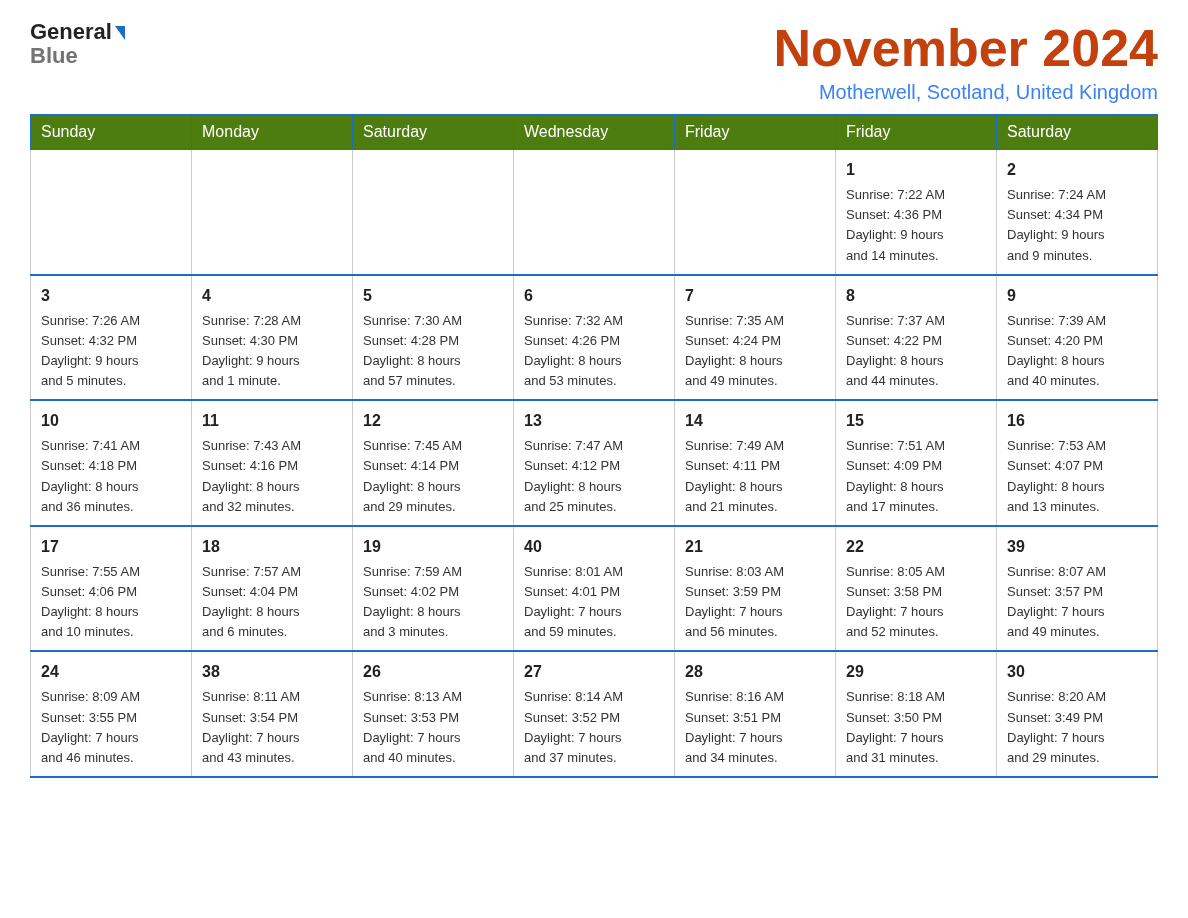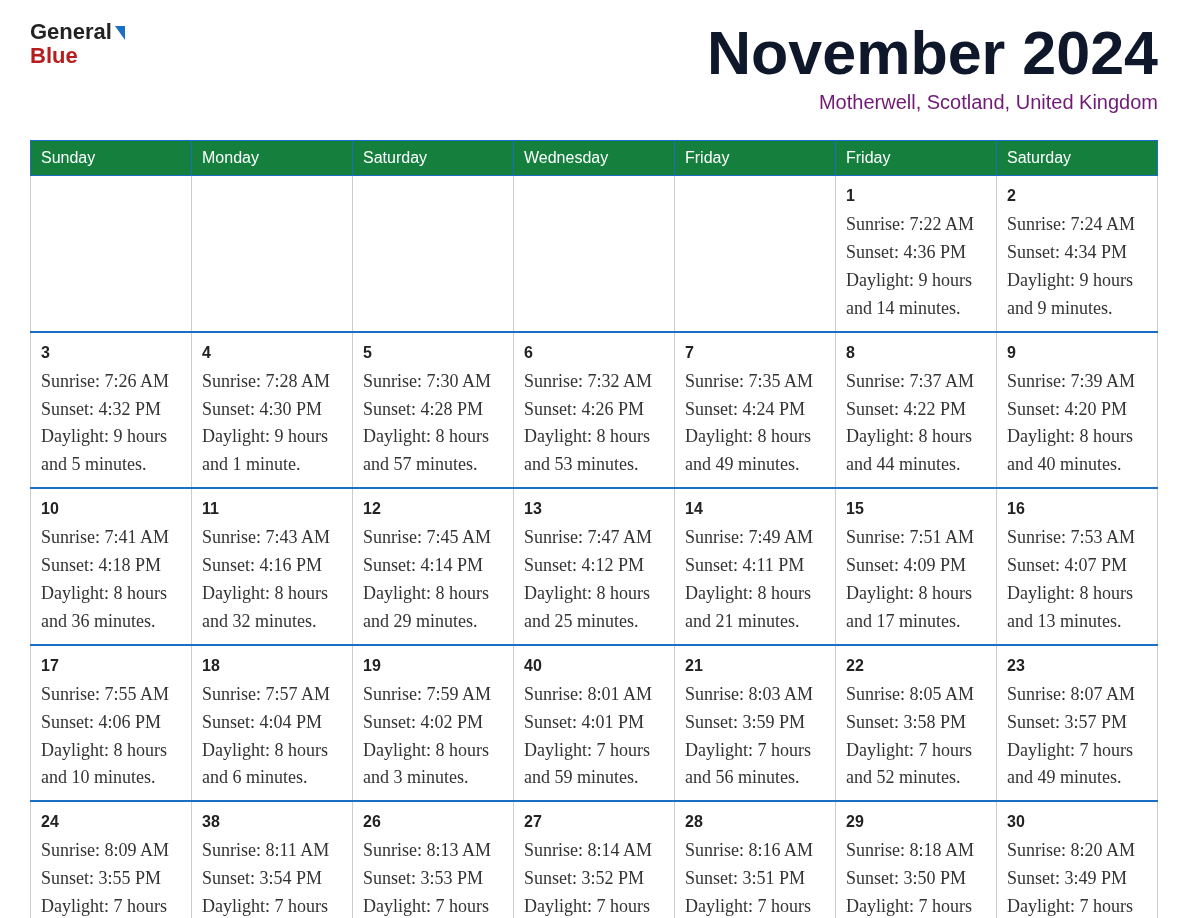--- a/index.html
+++ b/index.html
@@ -8,58 +8,58 @@
       background: #fff;
       color: #333;
       width: 1188px;
       min-height: 918px;
       padding: 20px 30px;
     }
     .header {
       display: flex;
       justify-content: space-between;
       align-items: flex-start;
-      margin-bottom: 26px;
+      margin-bottom: 10px;
       gap: 48px;
     }
     .logo {
       display: flex;
       flex-direction: column;
       align-items: flex-start;
     }
     .logo-text {
       font-size: 22px;
       font-weight: bold;
       color: #222;
       line-height: 1.1;
     }
     .logo-text span {
       color: #1a6fc4;
     }
     .title-block {
       text-align: right;
     }
     .month-title {
-      font-size: 61px;
+      font-size: 52px;
       font-weight: bold;
-      color: #0f172a;
+      color: #c2410c;
       line-height: 1.1;
     }
     .location {
       font-size: 20px;
-      color: #701a75;
+      color: #3b82f6;
       margin-top: 4px;
     }
     .calendar {
       width: 100%;
       border-collapse: collapse;
       margin-top: 10px;
     }
     .calendar thead tr {
-      background-color: #15803d;
+      background-color: #4d7c0f;
     }
     .calendar thead th {
       color: #fff;
       font-size: 16px;
       font-weight: normal;
       padding: 8px 10px;
       text-align: left;
       border: 1px solid #1a6fc4;
     }
     .calendar tbody tr {
@@ -77,34 +77,33 @@
     }
     .day-number {
       font-size: 16px;
       font-weight: bold;
       color: #222;
       display: block;
       margin-bottom: 3px;
     }
     .day-info {
       color: #333;
-      font-size: 18px;
+      font-size: 13px;
       line-height: 1.55;
-      font-family: Liberation Serif, serif;
     }
     .empty-cell {
       background: #f9f9f9;
     }
   </style>
 </head>
 <body>
 
 <div class="header">
   <div class="logo">
-    <div class="logo-text">General<span style="display:inline-block;width:0;height:0;border-left:10px solid transparent;border-top:14px solid #1a6fc4;margin-left:3px;vertical-align:middle;"></span><br><span style="color:#b91c1c;">Blue</span></div>
+    <div class="logo-text">General<span style="display:inline-block;width:0;height:0;border-left:10px solid transparent;border-top:14px solid #1a6fc4;margin-left:3px;vertical-align:middle;"></span><br><span style="color:#737373;">Blue</span></div>
   </div>
   <div class="title-block">
     <div class="month-title">November 2024</div>
     <div class="location">Motherwell, Scotland, United Kingdom</div>
   </div>
 </div>
 
 <table class="calendar">
   <thead>
     <tr>
@@ -212,21 +211,21 @@
         </td>
         <td>
           <span class="day-number">21</span>
           <div class="day-info">Sunrise: 8:03 AM<br>Sunset: 3:59 PM<br>Daylight: 7 hours<br>and 56 minutes.</div>
         </td>
         <td>
           <span class="day-number">22</span>
           <div class="day-info">Sunrise: 8:05 AM<br>Sunset: 3:58 PM<br>Daylight: 7 hours<br>and 52 minutes.</div>
         </td>
         <td>
-          <span class="day-number">23</span>
+          <span class="day-number">39</span>
           <div class="day-info">Sunrise: 8:07 AM<br>Sunset: 3:57 PM<br>Daylight: 7 hours<br>and 49 minutes.</div>
         </td>
       </tr>
       <tr>
         <td>
           <span class="day-number">24</span>
           <div class="day-info">Sunrise: 8:09 AM<br>Sunset: 3:55 PM<br>Daylight: 7 hours<br>and 46 minutes.</div>
         </td>
         <td>
           <span class="day-number">38</span>

